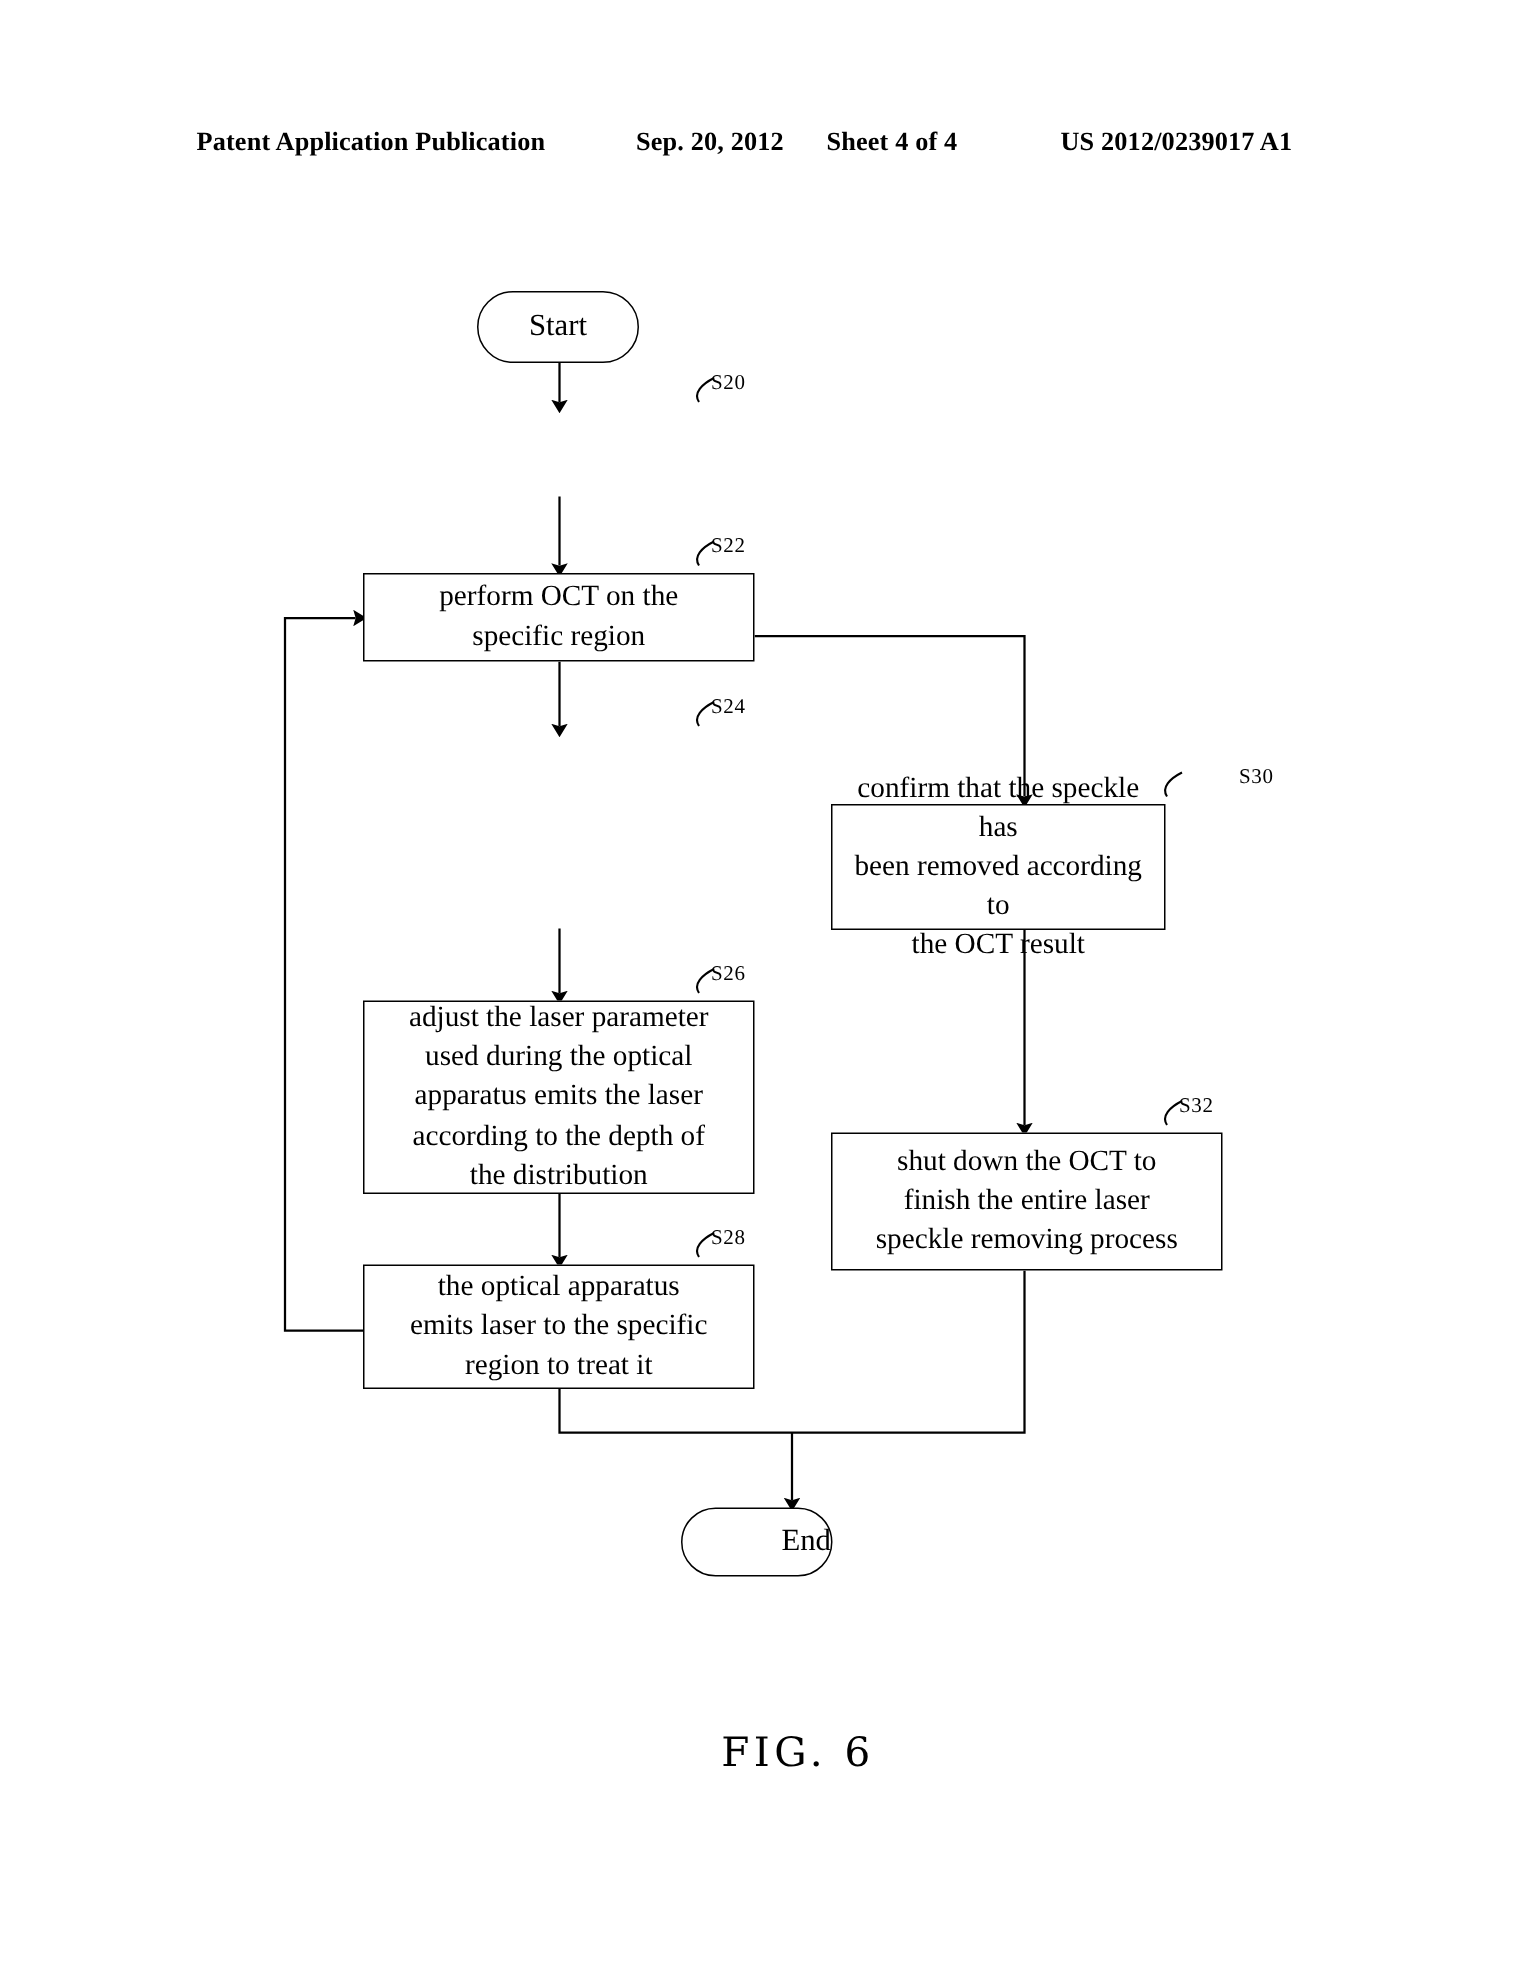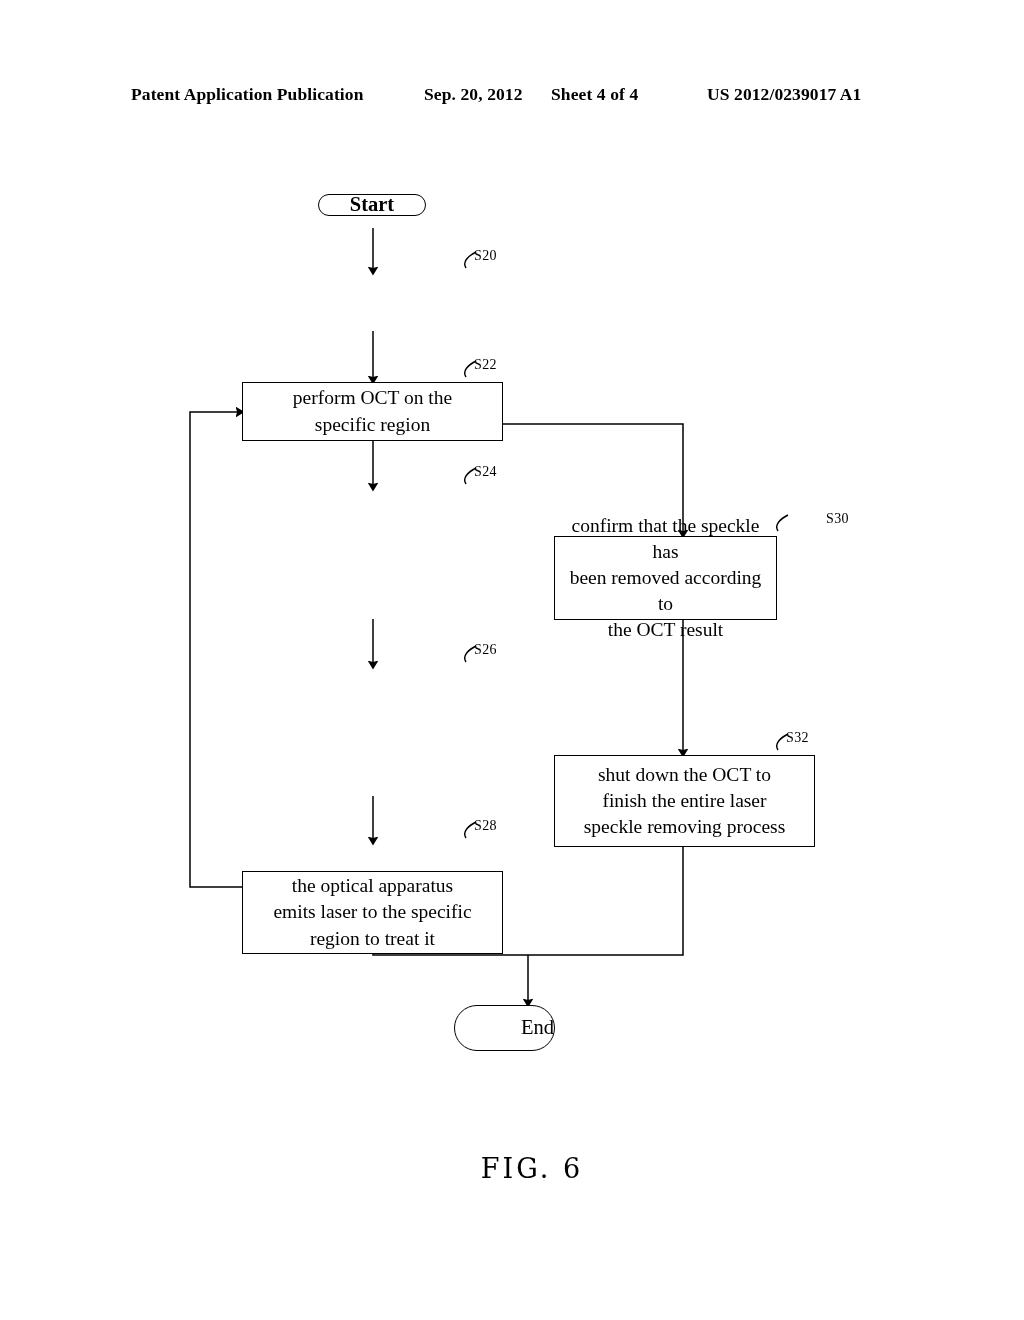--- a/index.html
+++ b/index.html
@@ -179,37 +179,44 @@
       <path d="M466,268 C462,262 468,256 476,252"></path>
       <path d="M466,377 C462,371 468,365 476,361"></path>
       <path d="M466,484 C462,478 468,472 476,468"></path>
       <path d="M466,662 C462,656 468,650 476,646"></path>
       <path d="M466,838 C462,832 468,826 476,822"></path>
       <path d="M778,531 C774,525 780,519 788,515"></path>
       <path d="M778,750 C774,744 780,738 788,734"></path>
     </g>
   </svg>
 
-  <div class="node terminal" style="left:318px; top:194px; width:108px; height:22px;font-weight:bold;">
+  <div class="node terminal" style="left:318px; top:194px; width:108px; height:48px;">
     <span class="node-text">Start</span>
   </div>
 
   <span class="step-label" style="left:474px; top:248px;">S20</span>
 
   <div class="node" style="left:242px; top:382px; width:261px; height:59px;">
     <span class="node-text">perform OCT on the
 specific region</span>
   </div>
   <span class="step-label" style="left:474px; top:357px;">S22</span>
 
   <span class="step-label" style="left:474px; top:464px;">S24</span>
 
+  <div class="node" style="left:242px; top:667px; width:261px; height:129px;">
+    <span class="node-text">adjust the laser parameter
+used during the optical
+apparatus emits the laser
+according to the depth of
+the distribution</span>
+  </div>
   <span class="step-label" style="left:474px; top:642px;">S26</span>
 
-  <div class="node" style="left:242px; top:843px; width:261px; height:83px;margin-top:28px;">
+  <div class="node" style="left:242px; top:843px; width:261px; height:83px;">
     <span class="node-text">the optical apparatus
 emits laser to the specific
 region to treat it</span>
   </div>
   <span class="step-label" style="left:474px; top:818px;">S28</span>
 
   <div class="node" style="left:554px; top:536px; width:223px; height:84px;">
     <span class="node-text">confirm that the speckle has
 been removed according to
 the OCT result</span>

